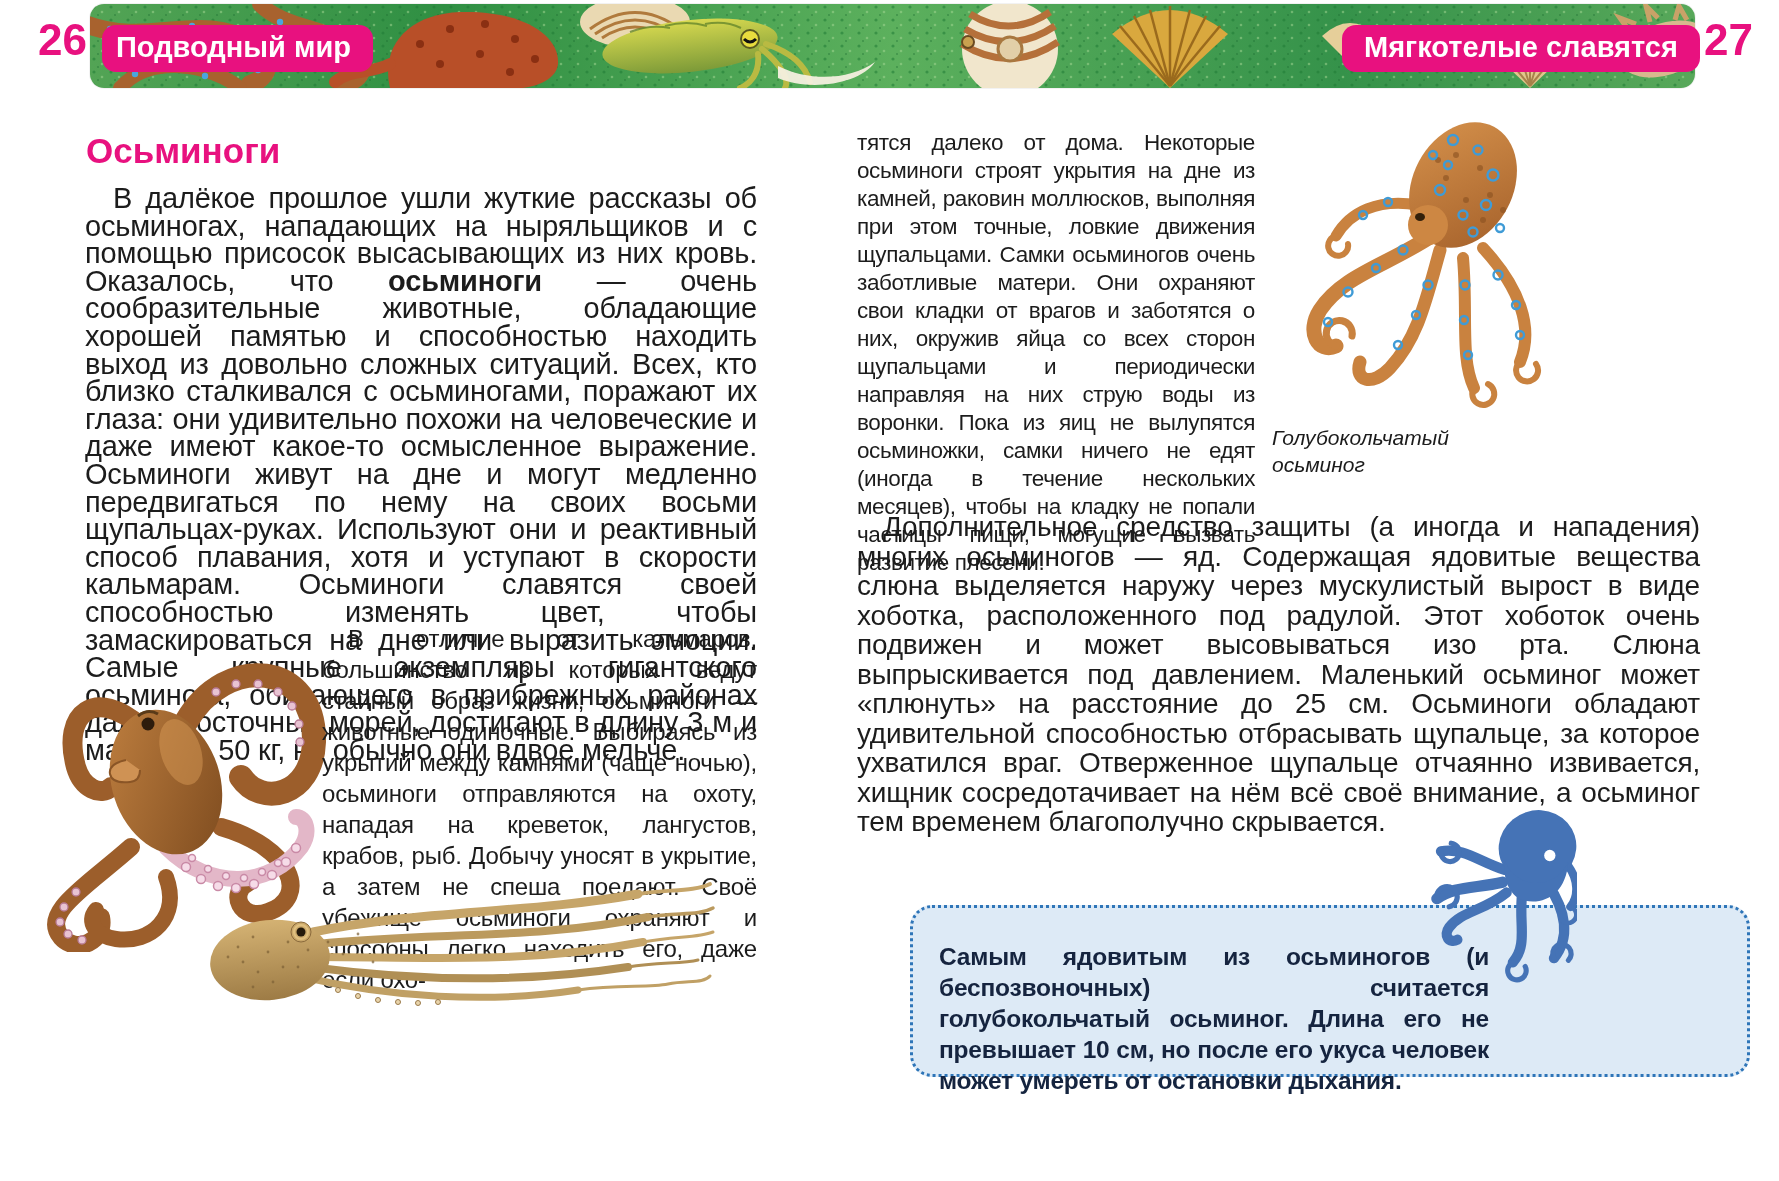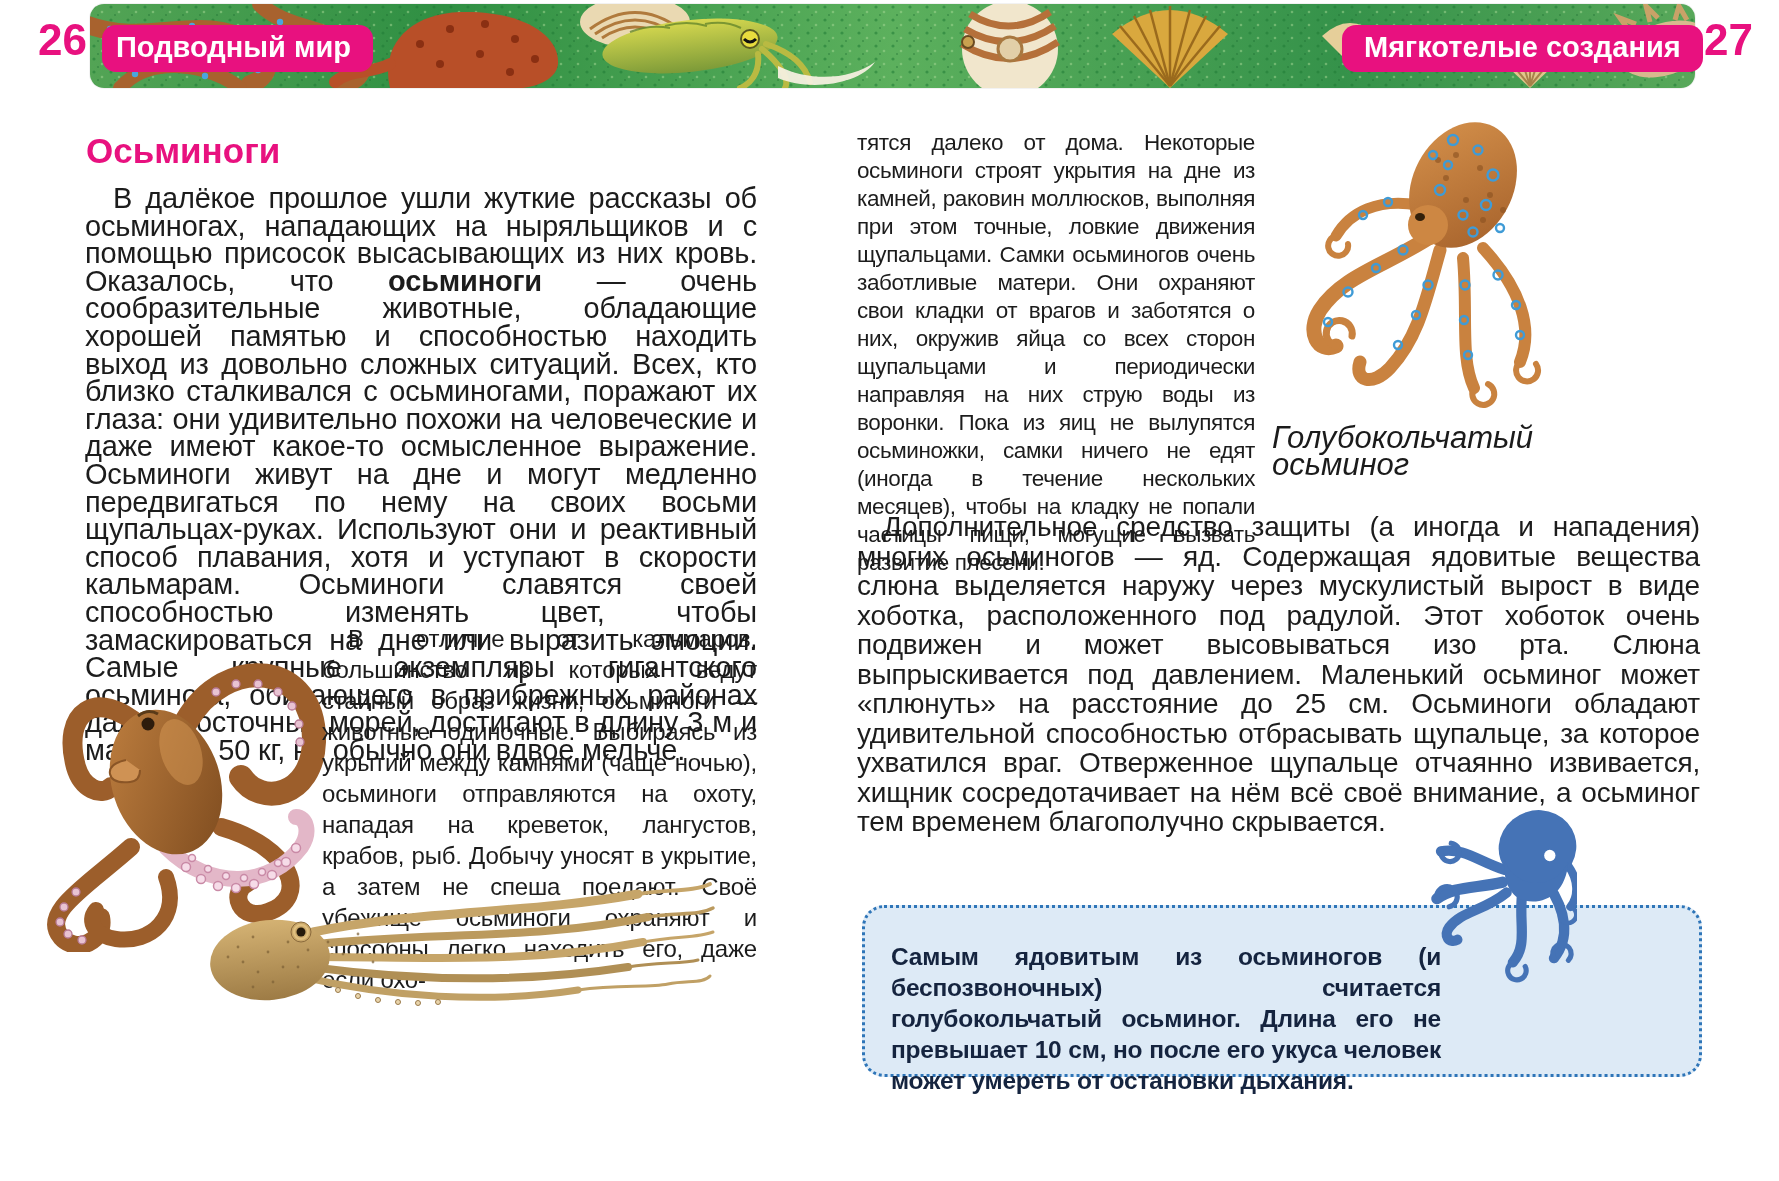--- a/index.html
+++ b/index.html
@@ -16,30 +16,30 @@
          font-size:29px;line-height:1;padding:8px 22px 10px;border-radius:14px;white-space:nowrap;}
   .badge.left{left:102px;padding-left:14px;}
   .badge.right{left:1342px;}
   
   .heading{position:absolute;left:86px;top:110px;font-size:35px;font-weight:bold;color:#e8117f;line-height:1;}
   .body-text{position:absolute;text-align:justify;letter-spacing:-0.2px;color:#1c1c1c;}
   .p-left1{left:85px;top:156px;width:672px;font-size:29px;line-height:27.6px;text-indent:28px;}
   .p-left2{left:322px;top:599px;width:435px;font-size:24px;line-height:31px;text-indent:26px;}
   .p-right1{left:857px;top:106px;width:398px;font-size:22.5px;line-height:28px;letter-spacing:-0.4px;}
   .p-right2{left:857px;top:484px;width:843px;font-size:28px;line-height:29.5px;text-indent:26px;}
-  .caption{position:absolute;left:1272px;top:424px;width:210px;font-size:31px;line-height:27px;
+  .caption{position:absolute;left:1272px;top:424px;width:210px;font-size:21px;line-height:27px;
            font-style:italic;color:#1b1b1b;}
   
   .illu{position:absolute;}
   .illu svg{display:block;width:100%;height:100%;}
   .illu-brown{left:16px;top:592px;width:320px;height:360px;}
   .illu-long{left:198px;top:872px;width:520px;height:150px;}
   .illu-bluering{left:1268px;top:100px;width:300px;height:330px;}
   
-  .callout{position:absolute;left:862px;top:905px;width:840px;height:172px;box-sizing:border-box;
+  .callout{position:absolute;left:910px;top:905px;width:840px;height:172px;box-sizing:border-box;
            background:#ddeaf6;border:3px dotted #2e75b8;border-radius:22px;}
   .callout-text{position:absolute;left:26px;top:33px;width:550px;font-size:24.5px;line-height:31px;
                 font-weight:bold;color:#15243f;text-align:justify;letter-spacing:-0.2px;}
   .illu-blueocto{left:1422px;top:798px;width:155px;height:190px;z-index:3;}
 </style>
 </head>
 <body>
 
 <div class="spread">
 
@@ -153,21 +153,21 @@
           <path d="M1440,82 L1476,38"></path>
       </g>
       <ellipse cx="1575" cy="45" rx="46" ry="26" fill="#d8b98e" transform="rotate(-18 1575 45)"></ellipse>
       <path d="M1540,28 l-10,-14 l16,6 M1560,18 l-4,-16 l12,12 M1585,16 l4,-14 l8,14" stroke="#c9a268" stroke-width="5" fill="none"></path>
     </svg>
   </div>
 
   <div class="pagenum left">26</div>
   <div class="pagenum right">27</div>
   <div class="badge left">Подводный мир</div>
-  <div class="badge right">Мягкотелые создания</div>
+  <div class="badge right">Мягкотелые славятся</div>
 
   <h1 class="heading">Осьминоги</h1>
 
   <p class="body-text p-left1"><span>В далёкое прошлое ушли жуткие рассказы об осьминогах, нападающих на ныряльщиков и с помощью присосок высасывающих из них кровь. Оказалось, что </span><b>осьминоги</b><span> — очень сообразительные животные, обладающие хорошей памятью и способностью находить выход из довольно сложных ситуаций. Всех, кто близко сталкивался с осьминогами, поражают их глаза: они удивительно похожи на человеческие и даже имеют какое-то осмысленное выражение. Осьминоги живут на дне и могут медленно передвигаться по нему на своих восьми щупальцах-руках. Используют они и реактивный способ плавания, хотя и уступают в скорости кальмарам. Осьминоги славятся своей способностью изменять цвет, чтобы замаскироваться на дне или выразить эмоции. Самые крупные экземпляры гигантского осьминога, обитающего в прибрежных районах дальневосточных морей, достигают в длину 3 м и массы до 50 кг, но обычно они вдвое мельче.</span></p>
 
   <div class="illu illu-brown">
     <svg viewBox="0 0 320 360">
       <defs>
         <linearGradient id="gBr" x1="0" y1="0" x2="1" y2="1">
           <stop offset="0" stop-color="#c08040"></stop>

